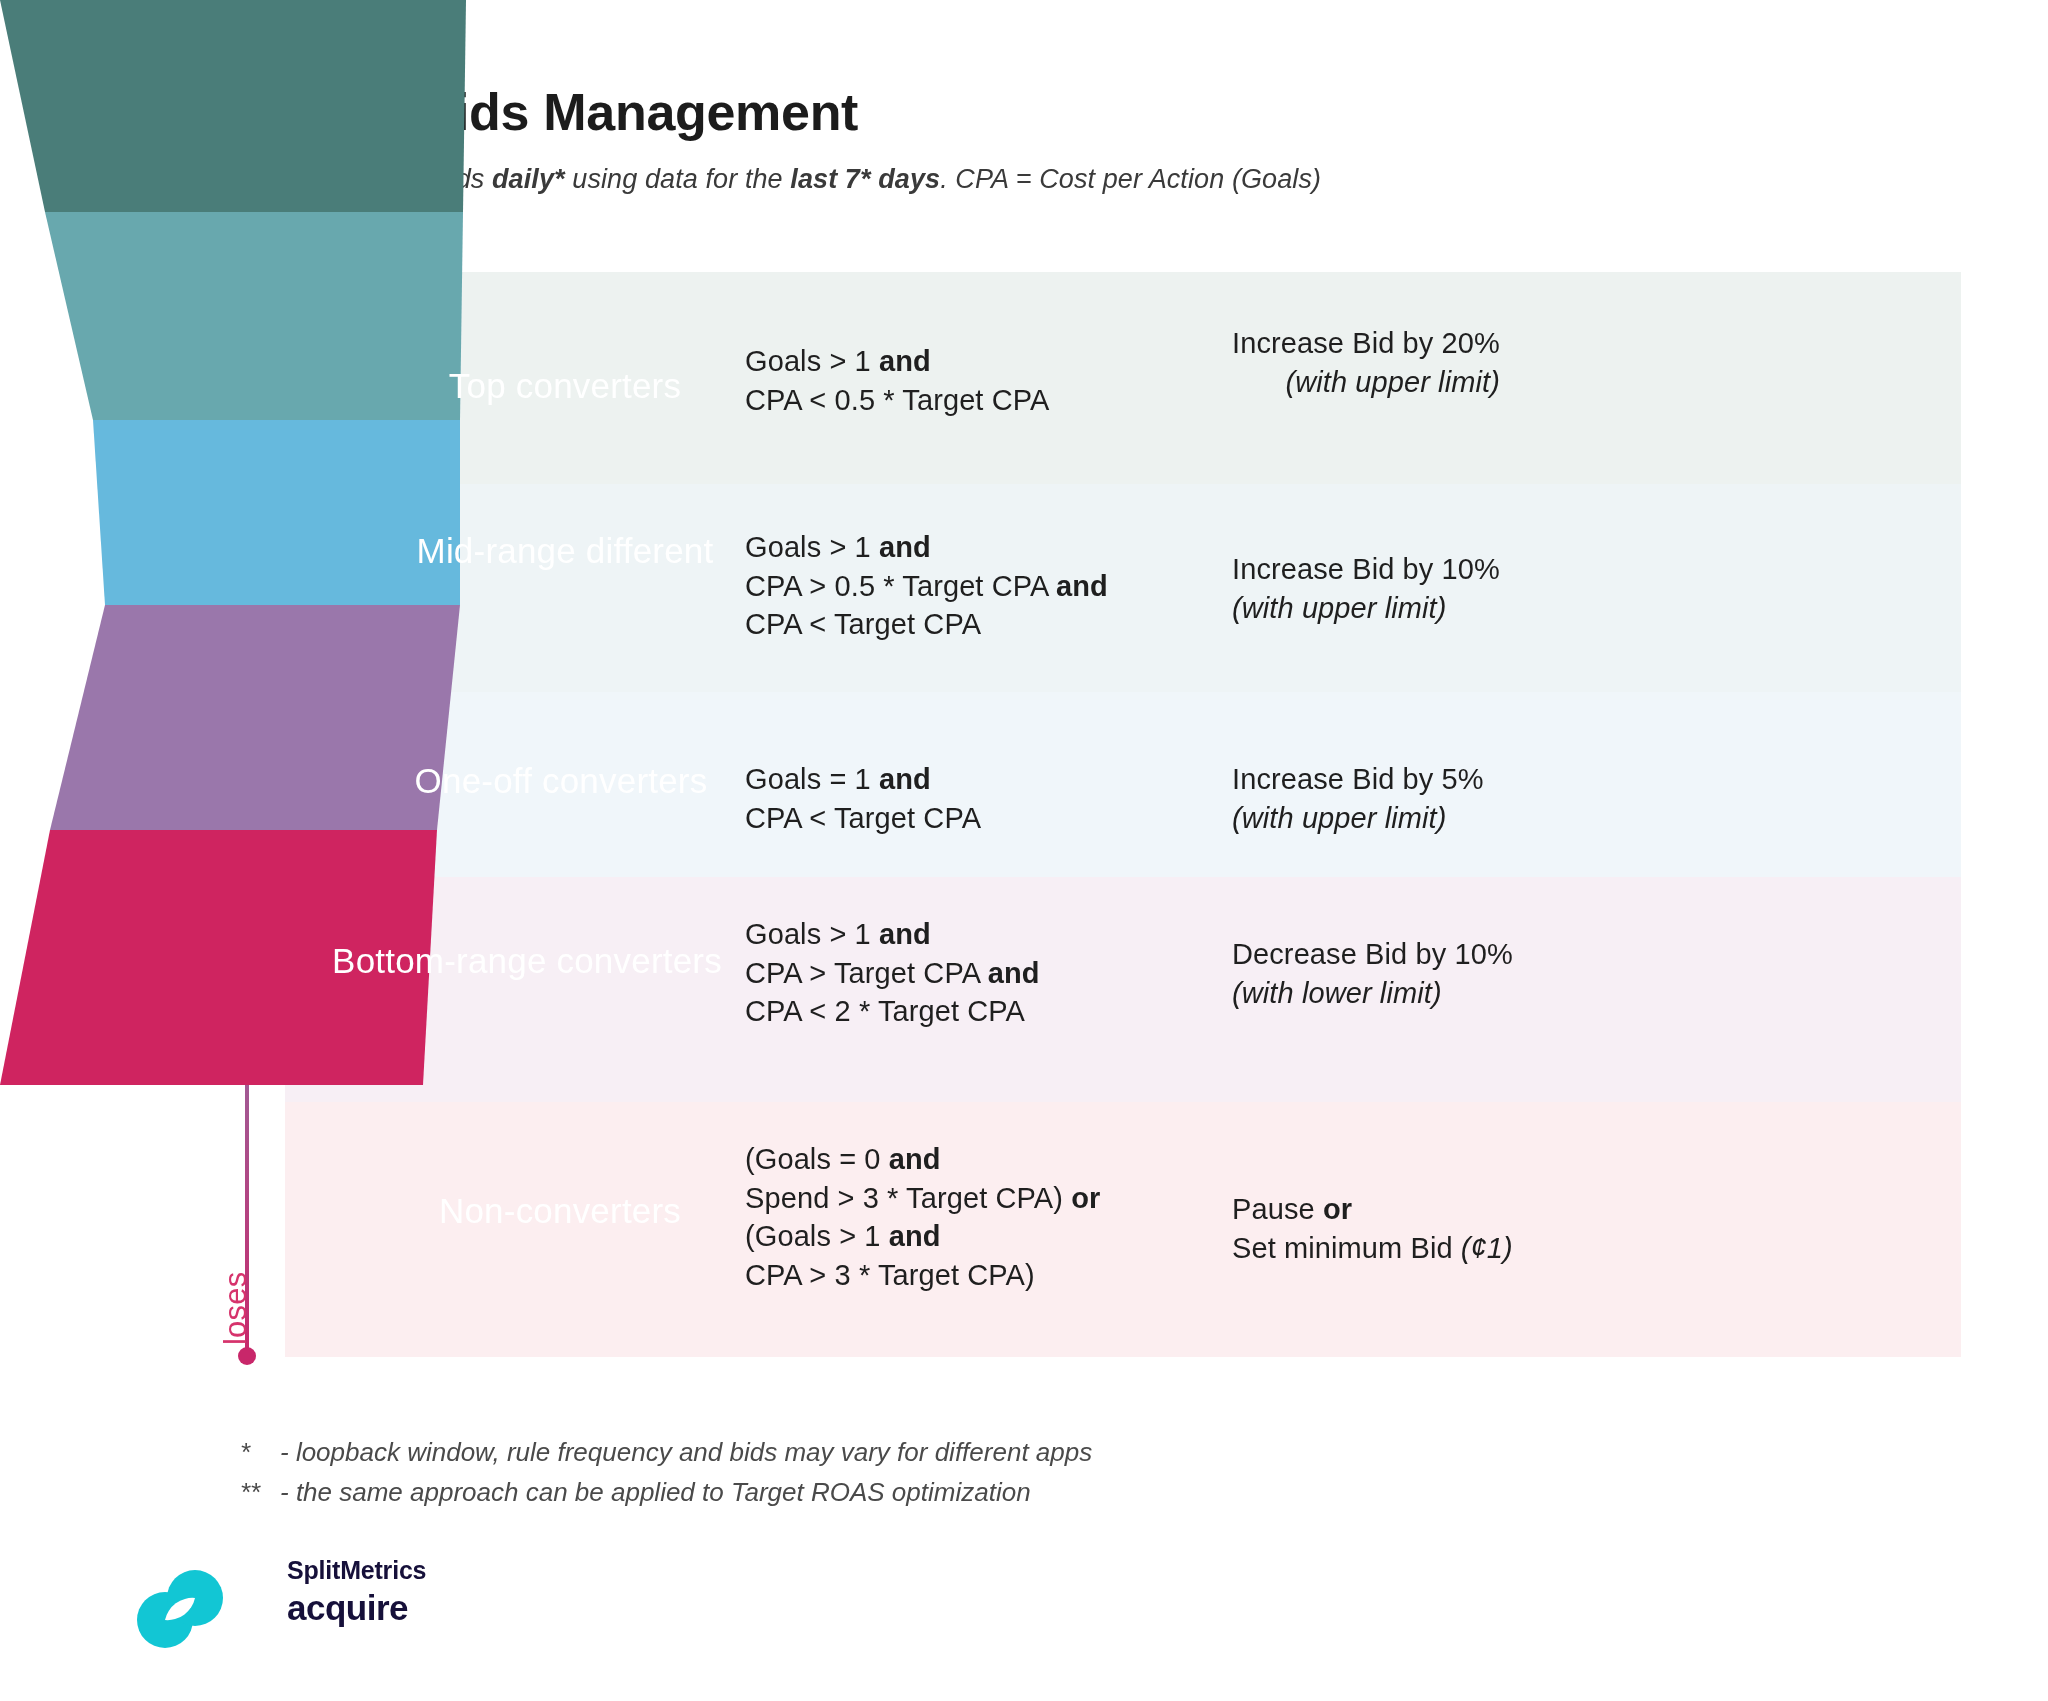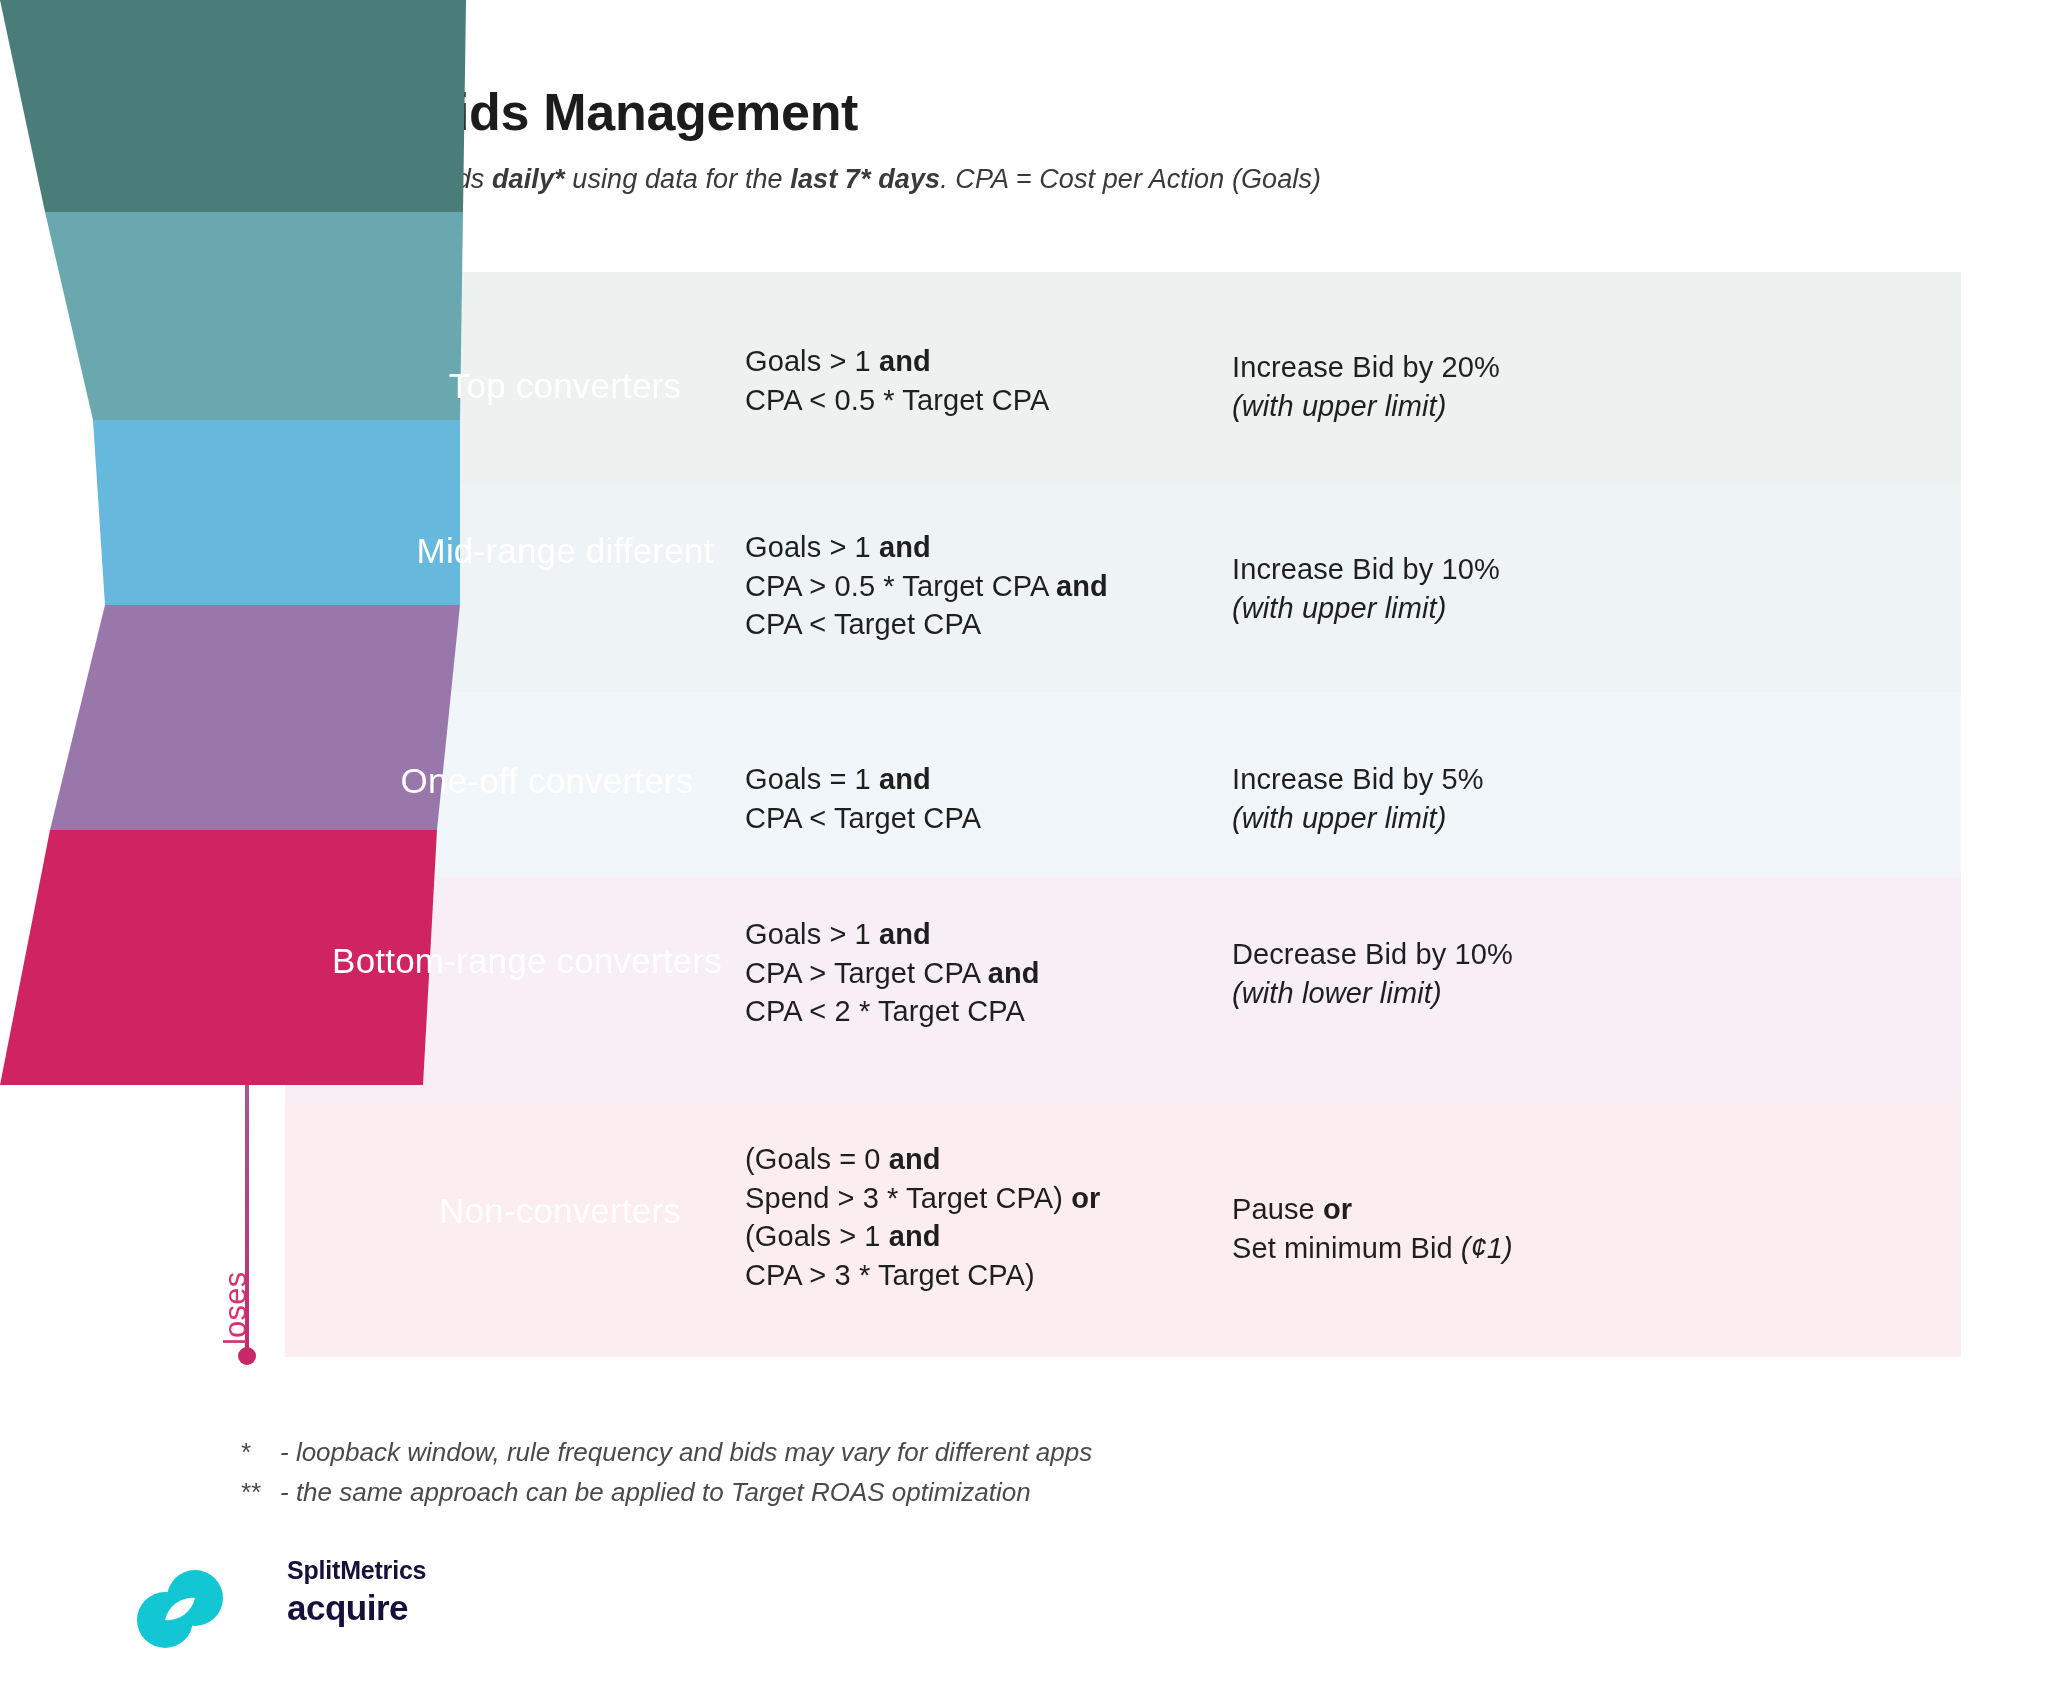--- a/index.html
+++ b/index.html
@@ -157,35 +157,35 @@
       <polygon points="105,605 460,605 437,830 50,830" fill="#9a77ab"></polygon>
       <polygon points="50,830 437,830 423,1085 0,1085" fill="#cf2460"></polygon>
     </svg>
 
   <div id="overlay">
       <div class="seg-label" style="position: absolute; left: 330px; top: 365px; width: 470px;">Top converters</div>
       <div class="cond" style="top: 342px;">
         <div><span>Goals &gt; 1 </span><b>and</b></div>
         <div><span>CPA &lt; 0.5 * Target CPA</span></div>
       </div>
-      <div class="act" style="top: 348px;">
+      <div class="act" style="top: 324px; text-align: right;">
         <div><span>Increase Bid by 20%</span></div>
         <div><i>(with upper limit)</i></div>
       </div>
       <div class="seg-label" style="position: absolute; left: 330px; top: 530px; width: 470px;">Mid-range different</div>
       <div class="cond" style="top: 528px;">
         <div><span>Goals &gt; 1 </span><b>and</b></div>
         <div><span>CPA &gt; 0.5 * Target CPA </span><b>and</b></div>
         <div><span>CPA &lt; Target CPA</span></div>
       </div>
       <div class="act" style="top: 550px;">
         <div><span>Increase Bid by 10%</span></div>
         <div><i>(with upper limit)</i></div>
       </div>
-      <div class="seg-label" style="position: absolute; left: 312px; top: 760px; width: 470px;">One-off converters</div>
+      <div class="seg-label" style="position: absolute; left: 326px; top: 760px; width: 470px;">One-off converters</div>
       <div class="cond" style="top: 760px;">
         <div><span>Goals = 1 </span><b>and</b></div>
         <div><span>CPA &lt; Target CPA</span></div>
       </div>
       <div class="act" style="top: 760px;">
         <div><span>Increase Bid by 5%</span></div>
         <div><i>(with upper limit)</i></div>
       </div>
       <div class="seg-label" style="position: absolute; left: 292px; top: 940px; width: 470px;">Bottom-range converters</div>
       <div class="cond" style="top: 915px;">

